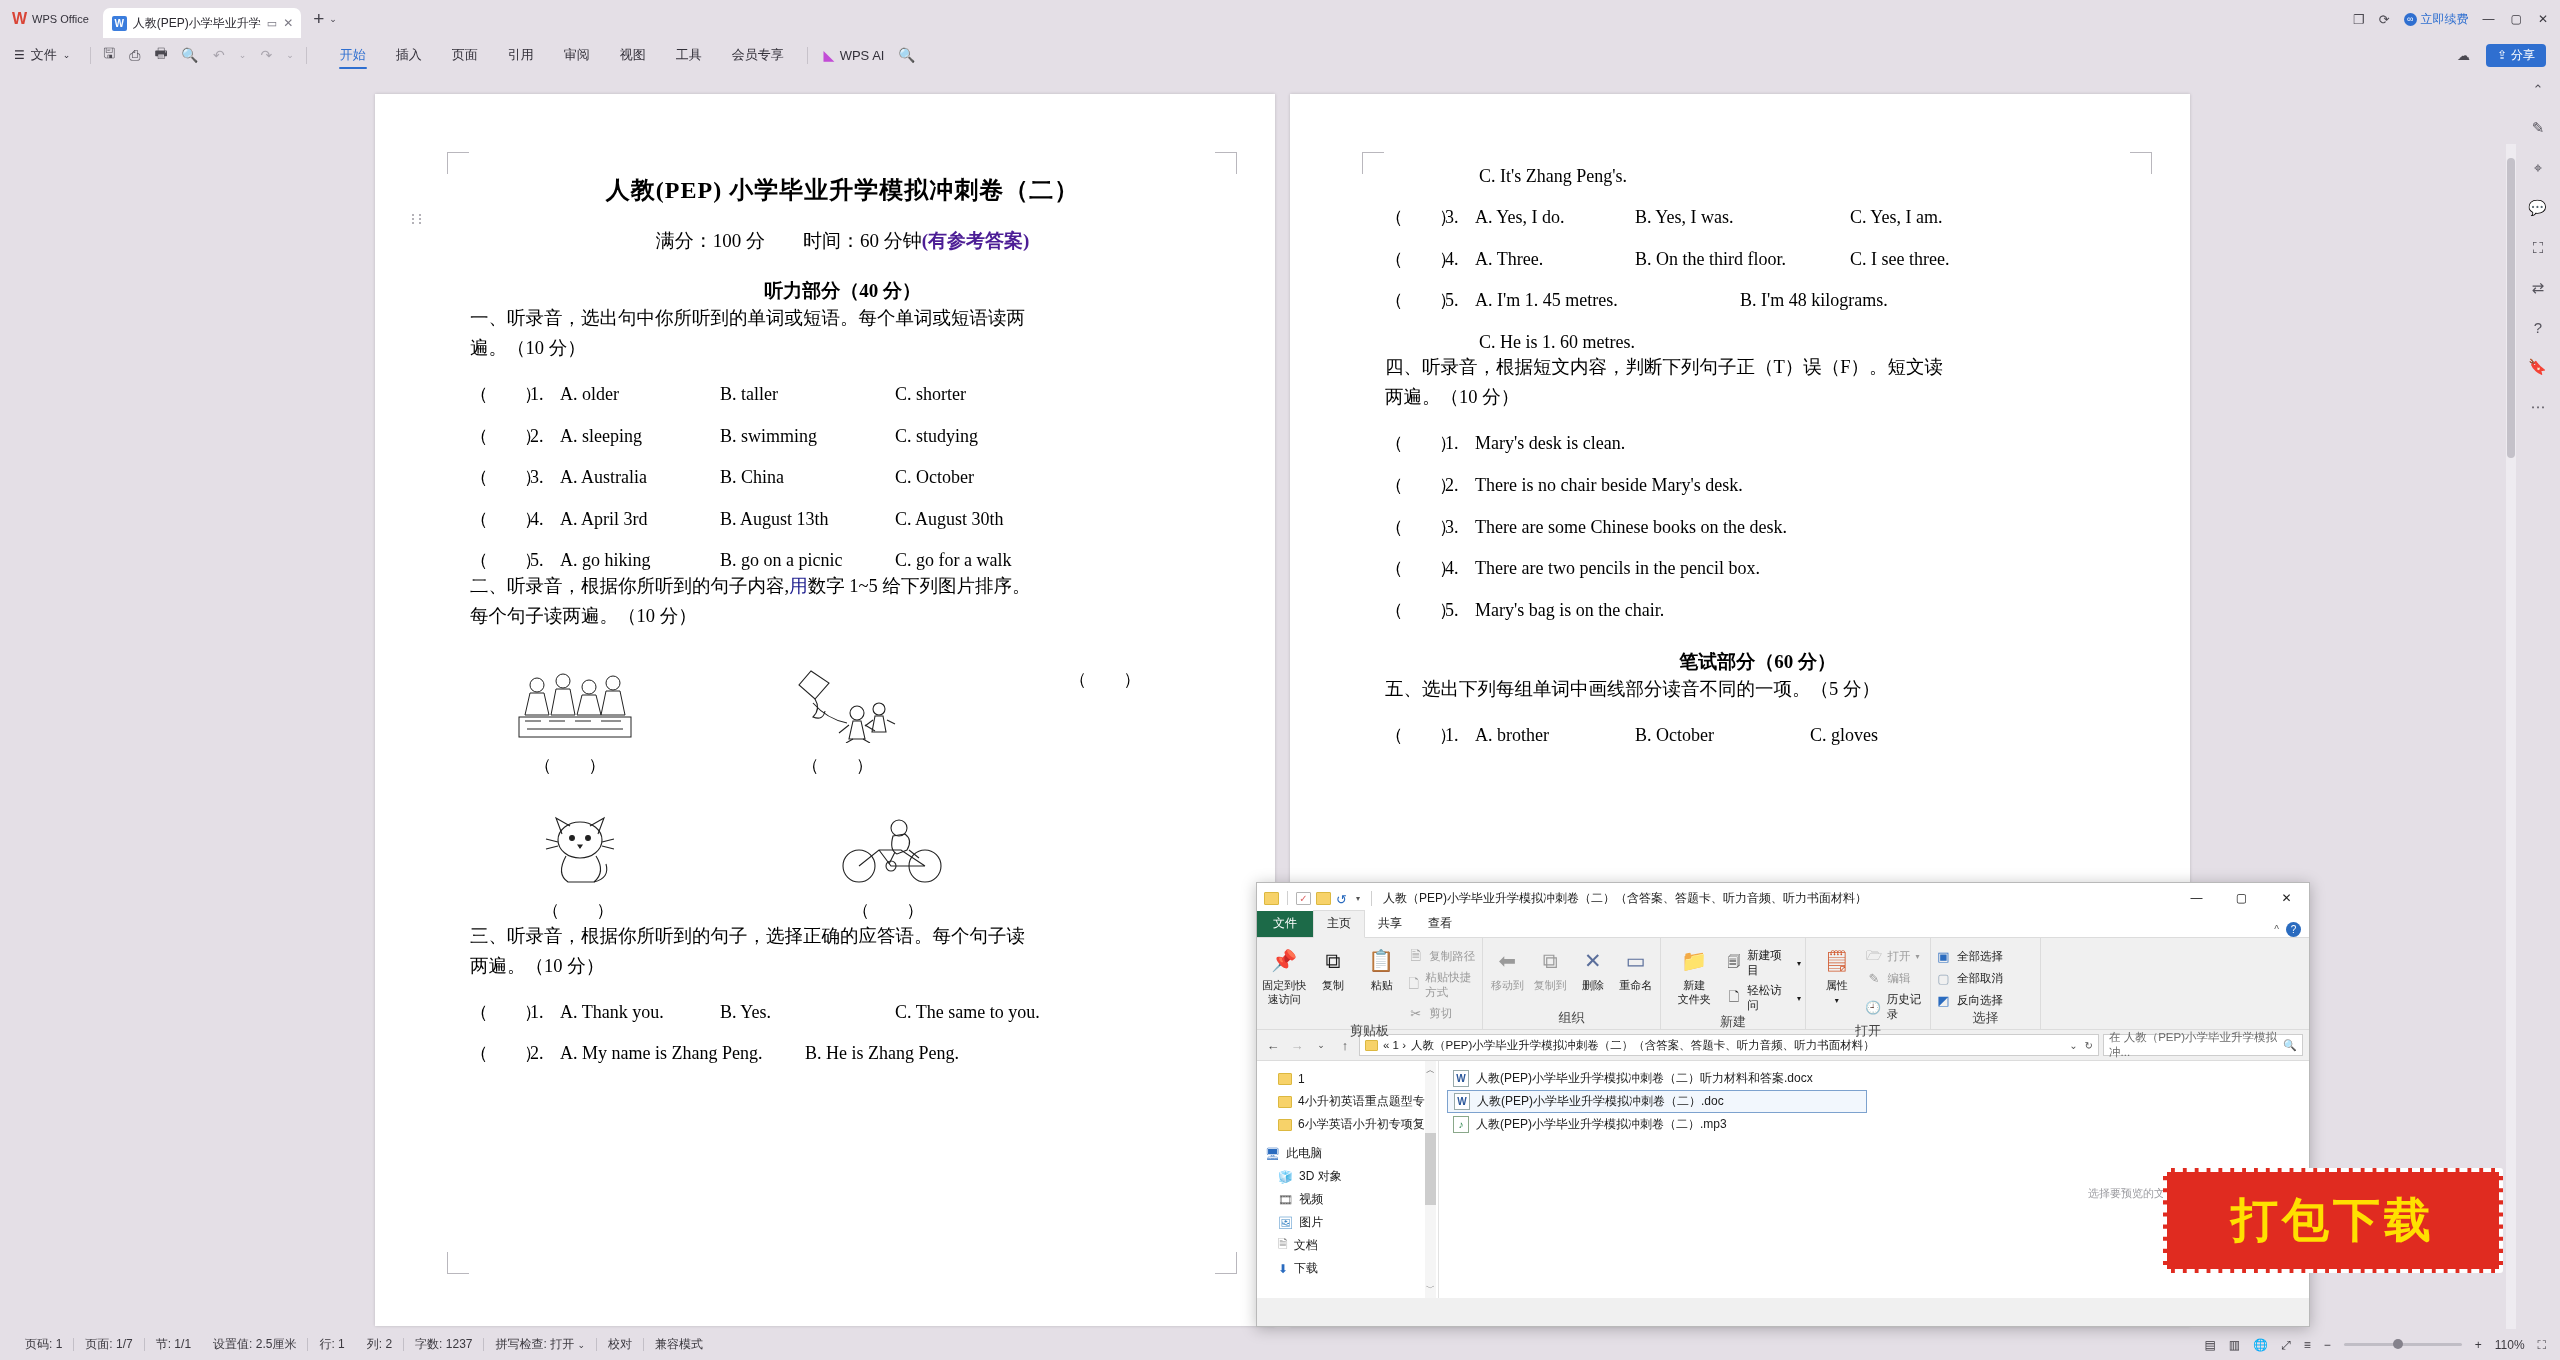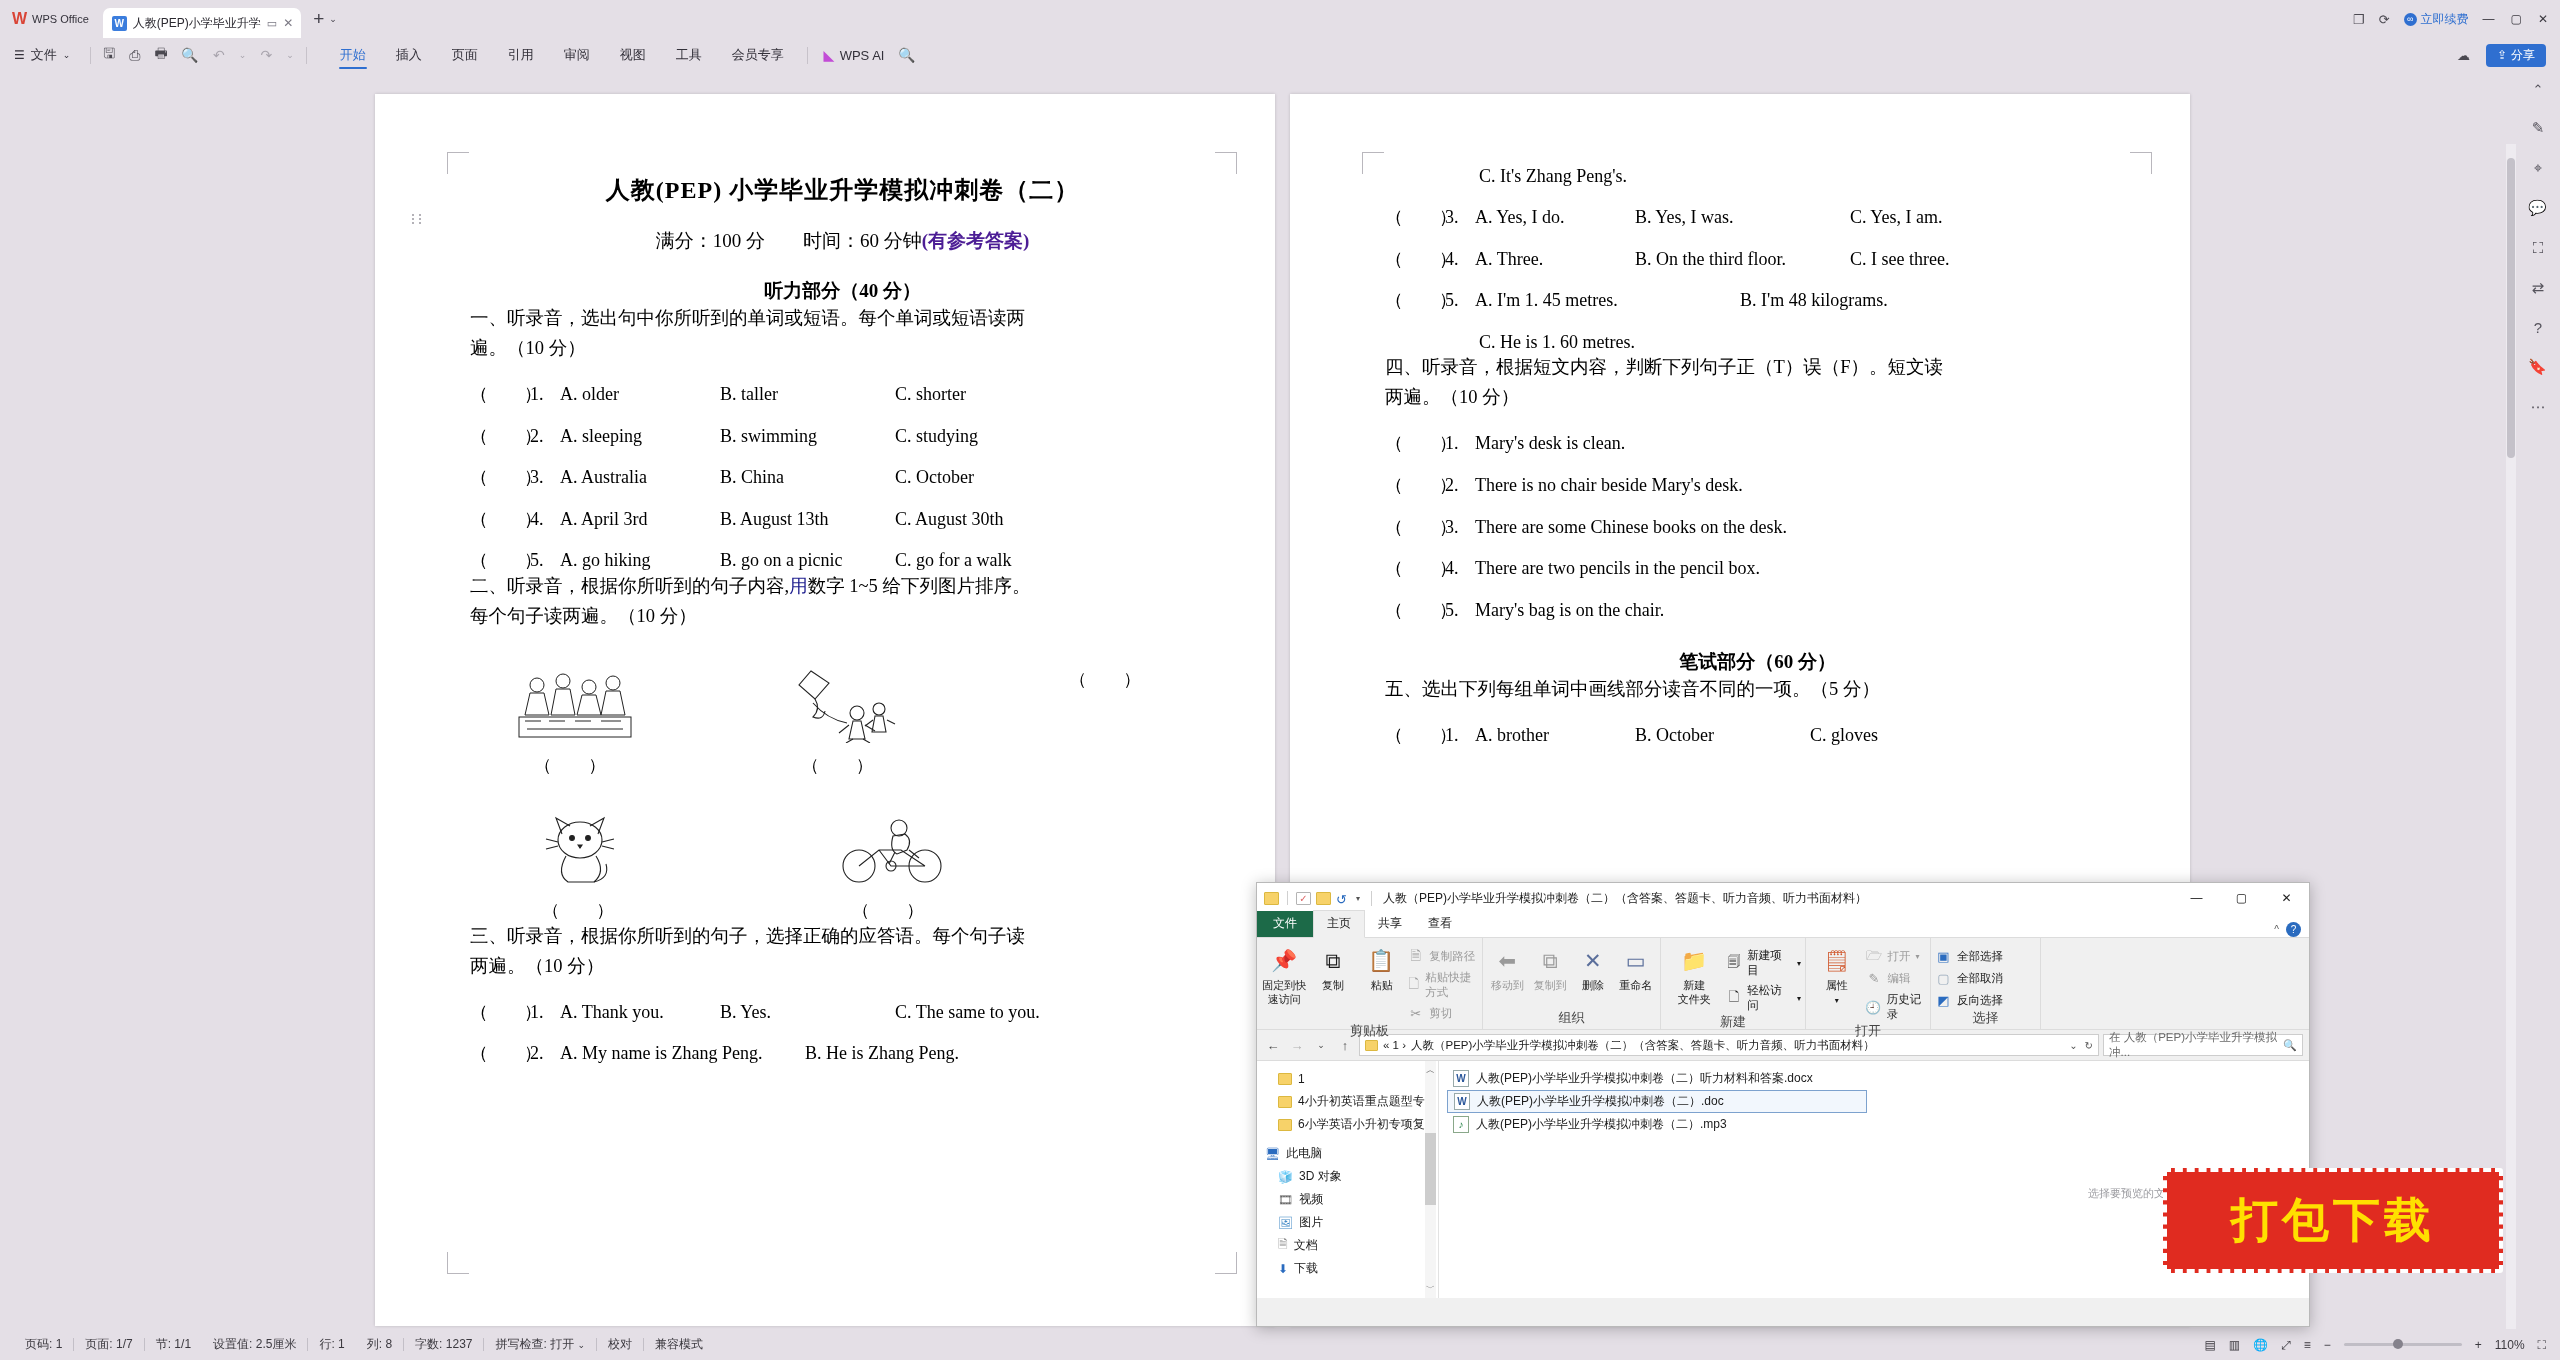--- a/index.html
+++ b/index.html
@@ -564,21 +564,21 @@
 
 <div class="statusbar">
   <span class="sb-item">页码: 1</span>
   <span class="sb-div"></span>
   <span class="sb-item">页面: 1/7</span>
   <span class="sb-div"></span>
   <span class="sb-item">节: 1/1</span>
   <span class="sb-item">设置值: 2.5厘米</span>
   <span class="sb-div"></span>
   <span class="sb-item">行: 1</span>
-  <span class="sb-item">列: 8</span>
+  <span class="sb-item">列: 2</span>
   <span class="sb-div"></span>
   <span class="sb-item">字数: 1237</span>
   <span class="sb-div"></span>
   <span class="sb-item">
     <span>拼写检查: 打开</span>
     <span style="font-size:9px">⌄</span>
   </span>
   <span class="sb-div"></span>
   <span class="sb-item">校对</span>
   <span class="sb-div"></span>

